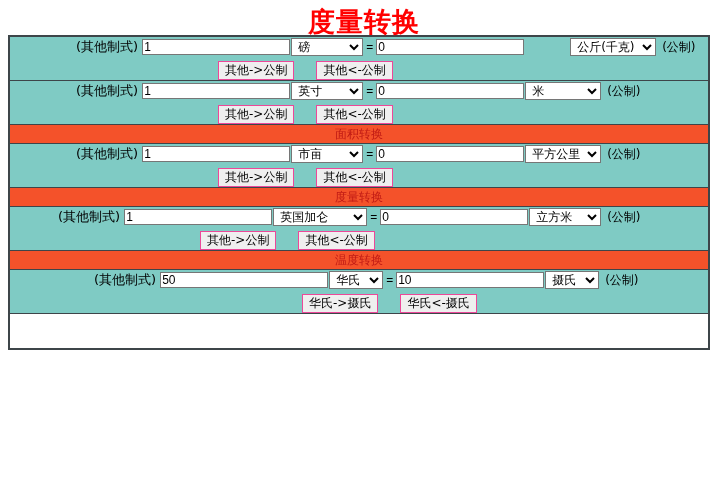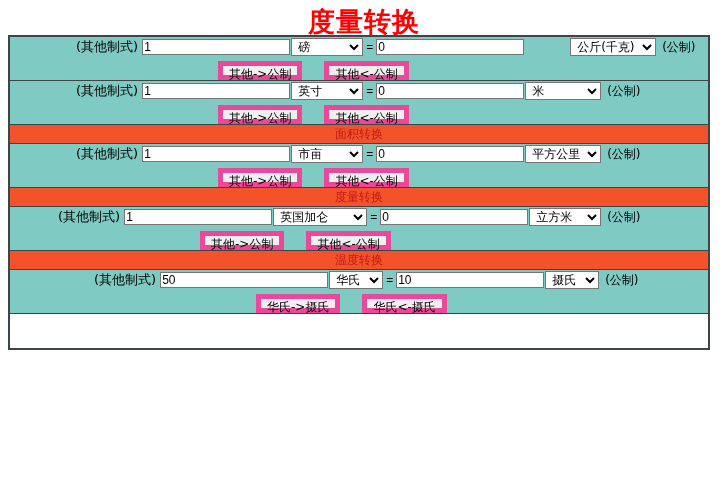--- a/index.html
+++ b/index.html
@@ -118,21 +118,21 @@
     vertical-align: middle;
   }
 
   button.btn {
     font-family: "DejaVu Sans", "Liberation Sans", sans-serif;
     font-size: 12px;
     height: 19px;
     line-height: 17px;
     padding: 0 6px;
     margin: 0;
-    border: 5px solid #ec4899;
+    border: 1px solid #ec4899;
     background: #efefef;
     color: #000;
     box-sizing: border-box;
     cursor: pointer;
     white-space: nowrap;
   }
 
   .tail-box {
     background: #ffffff;
     height: 34px;
@@ -233,21 +233,21 @@
         <td class="section-body">
           <div class="row-line" style="padding-left: 84px;">
             <span class="label-other">(其他制式)</span>
             <input type="text" class="txt" value="50" style="width: 168px; margin-left: 4px;">
             <select class="sel" style="width: 54px;"><option>华氏</option><option>开氏</option></select>
             <span class="eq">=</span>
             <input type="text" class="txt" value="10" style="width: 148px;">
             <select class="sel" style="width: 54px;"><option>摄氏</option></select>
             <span class="label-metric">(公制)</span>
           </div>
-          <div class="row-line btn-line" style="padding-left: 246px;">
+          <div class="row-line btn-line" style="padding-left: 246px; margin-left: 46px;">
             <button class="btn">华氏-&gt;摄氏</button>
             <span class="sp" style="width: 22px;"></span>
             <button class="btn">华氏&lt;-摄氏</button>
           </div>
         </td>
       </tr>
       <tr>
         <td class="tail-box"></td>
       </tr>
     </tbody>

